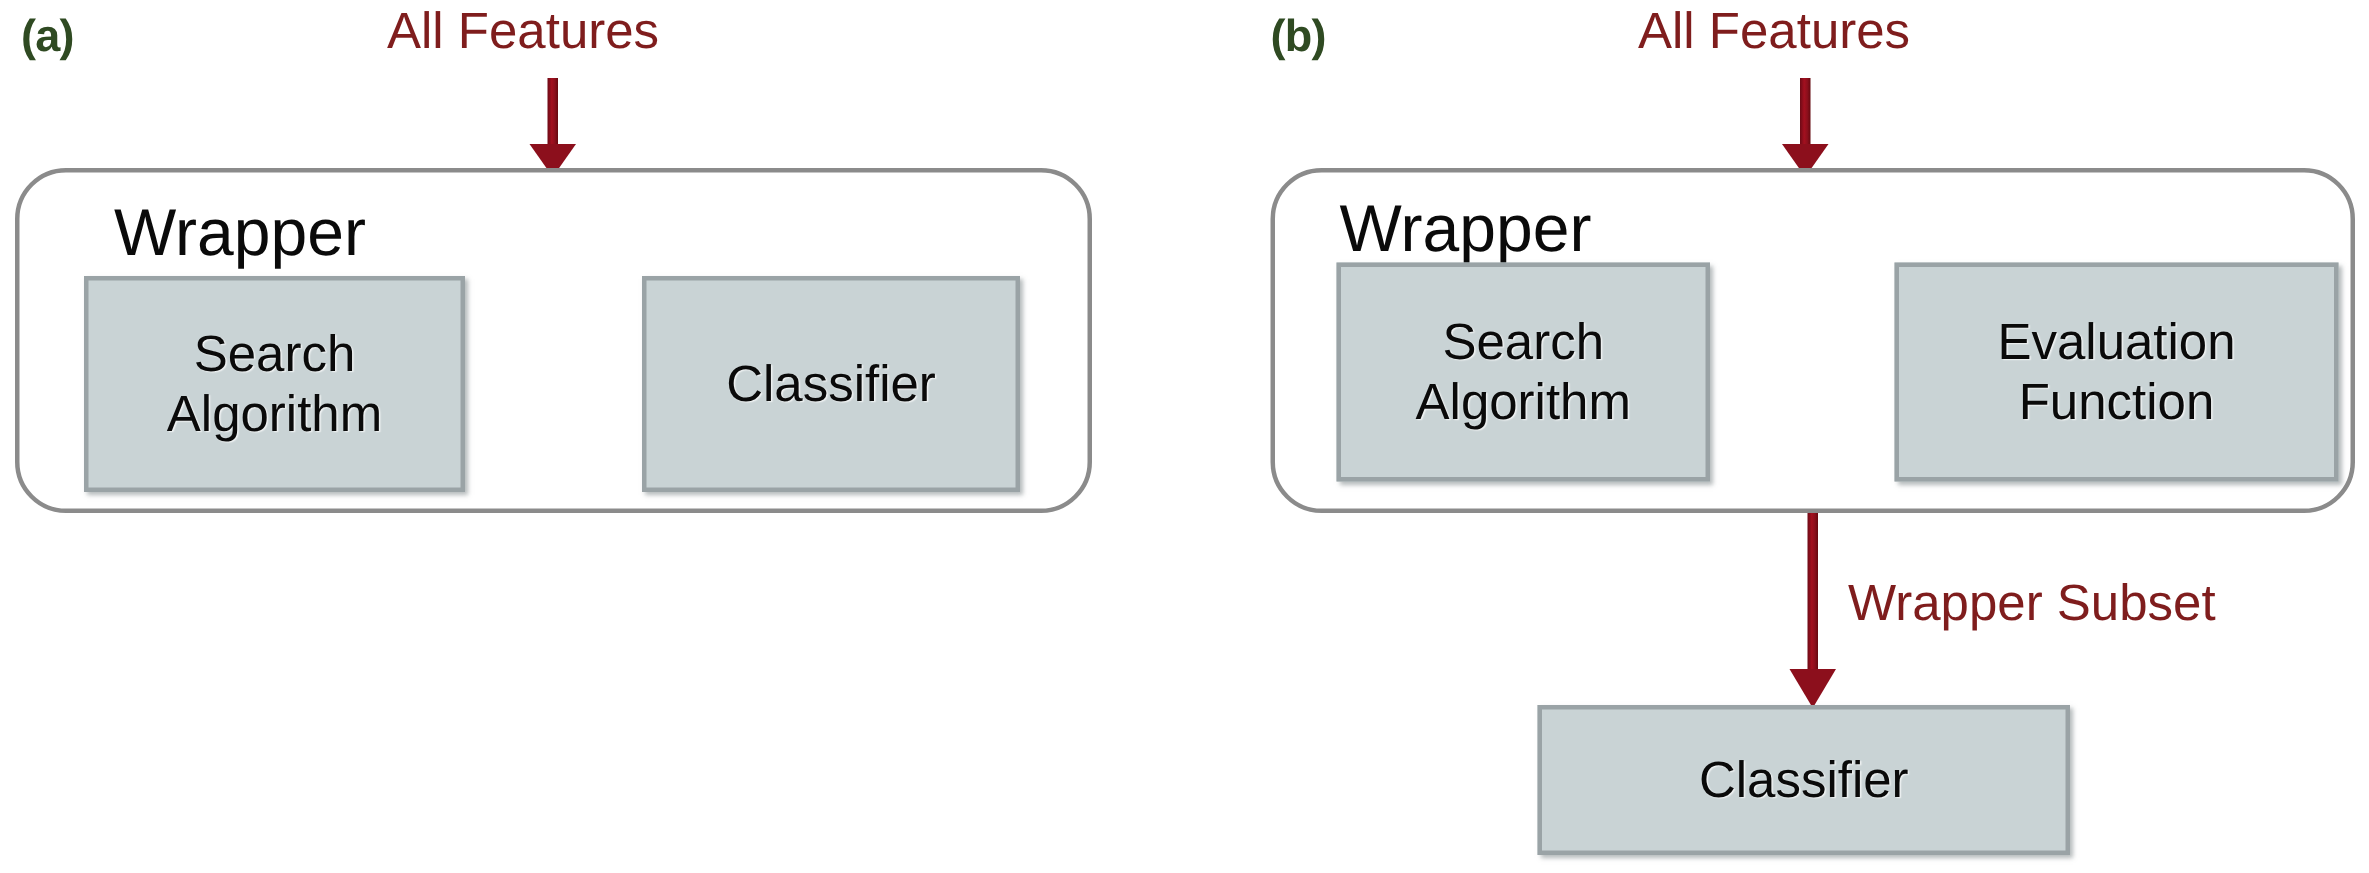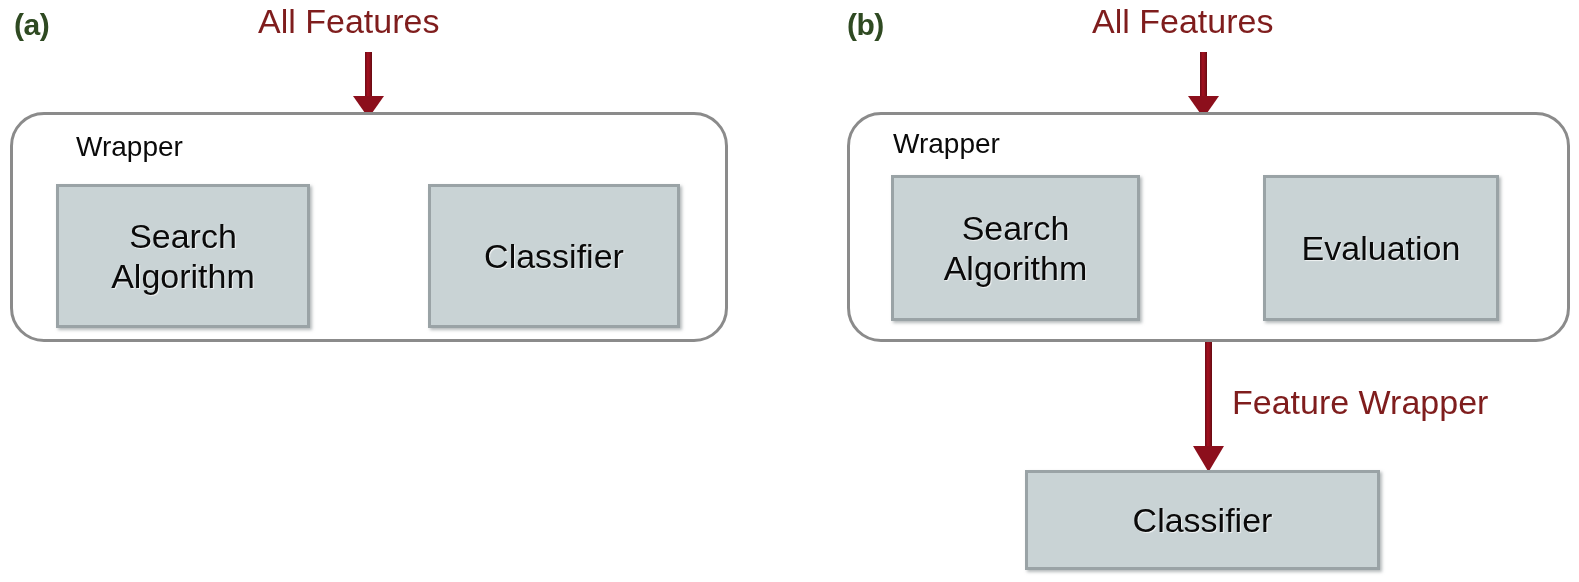--- a/index.html
+++ b/index.html
@@ -36,21 +36,21 @@
   .plain-label {
     position: absolute;
     font-family: "Liberation Sans", sans-serif;
     font-size: 34px;
     color: #7f1d1d;
     white-space: nowrap;
   }
   .container-title {
     position: absolute;
     font-family: "Liberation Sans", sans-serif;
-    font-size: 28px;
+    font-size: 44px;
     color: #0a0a0a;
     white-space: nowrap;
   }
   .round-panel {
     position: absolute;
     box-sizing: border-box;
     border: 3px solid #8b8b8b;
     border-radius: 34px;
     background: #ffffff;
   }
@@ -153,25 +153,26 @@
 
     <div class="round-panel" style="left:847px; top:112px; width:723px; height:230px;"></div>
 
     <div class="container-title" style="left:893px; top:128px;">Wrapper</div>
 
     <div class="node-box" style="left:891px; top:175px; width:249px; height:146px;">
       <div class="node-line">Search</div>
       <div class="node-line">Algorithm</div>
     </div>
 
-    <div class="node-box" style="left:1263px; top:175px; width:236px; height:146px;">
+    <div class="node-box" style="left:1263px; top:175px; width:296px; height:146px;">
       <div class="node-line">Evaluation</div>
+      <div class="node-line">Function</div>
     </div>
 
-    <div class="plain-label" style="left:1232px; top:383px;">Feature Wrapper</div>
+    <div class="plain-label" style="left:1232px; top:383px;">Wrapper Subset</div>
 
     <div class="node-box" style="left:1025px; top:470px; width:355px; height:100px;">
       <div class="node-line">Classifier</div>
     </div>
 
   </div>
 
 </div>
 
 </body></html>

